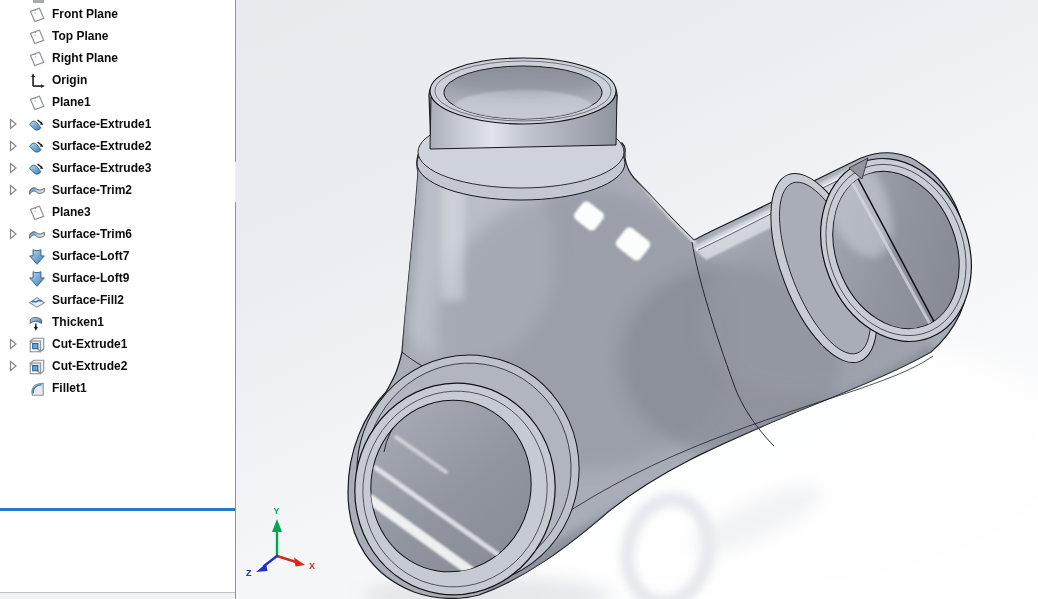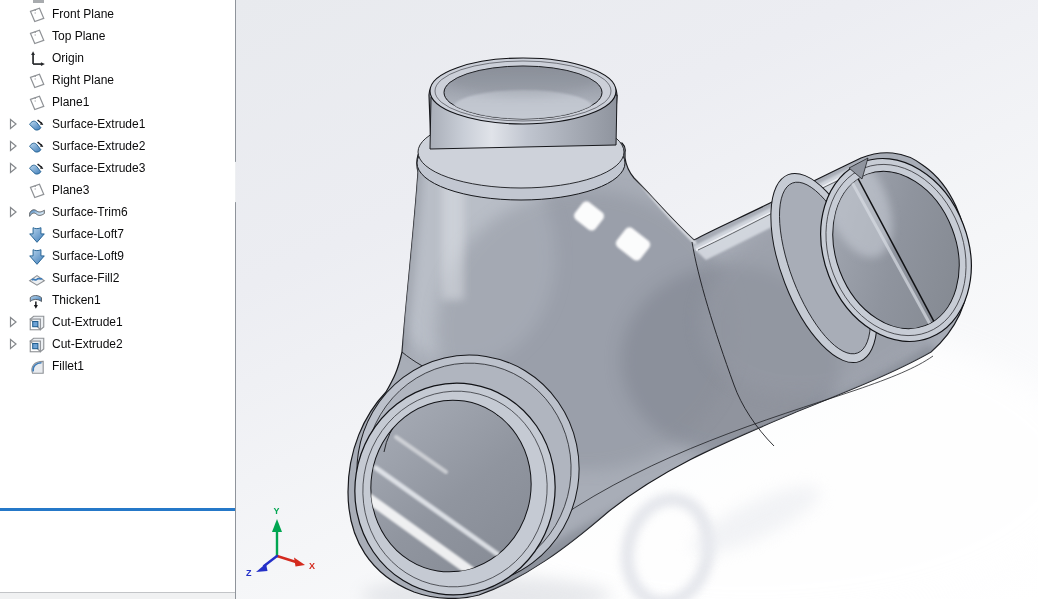--- a/index.html
+++ b/index.html
@@ -1,21 +1,21 @@
 <!DOCTYPE html>
 <html><head>
 <meta charset="utf-8">
 <style>
   html,body{margin:0;padding:0;background:#fff;}
   .app{position:relative;width:1038px;height:599px;overflow:hidden;
        font-family:"Liberation Sans",sans-serif;-webkit-font-smoothing:antialiased;}
   
   .sidebar{position:absolute;left:0;top:0;width:235px;height:599px;background:#ffffff;
            border-right:1px solid #8f949b;box-sizing:content-box;}
-  .tree{position:absolute;left:0;top:3px;width:235px;}
+  .tree{position:absolute;left:0;top:3px;width:235px;font-weight:bold;}
   .tree-row{position:relative;height:22px;width:235px;cursor:default;}
   .tw{position:absolute;left:5px;top:3px;width:16px;height:16px;}
   .tw svg{width:16px;height:16px;display:block;}
   .ti{position:absolute;left:28px;top:3px;width:18px;height:18px;}
   .ti svg{width:18px;height:18px;display:block;}
   .tl{position:absolute;left:52px;top:0;line-height:22px;font-size:12px;color:#0b0b0c;white-space:nowrap;}
   .top-sliver{position:absolute;left:33px;top:0;width:11px;height:3px;background:#a8abae;}
   .rollback{position:absolute;left:0;top:508px;width:235px;height:3px;background:#2578c8;cursor:row-resize;}
   .sb-bottom-line{position:absolute;left:0;top:592px;width:235px;height:1px;background:#c2c4c7;}
   .sb-bottom{position:absolute;left:0;top:593px;width:235px;height:6px;background:#f0f1f2;}
@@ -69,48 +69,48 @@
               <polygon points="2.2,4.8 10.2,2 14,11 6,13.8" fill="none" stroke="#8f9296" stroke-width="1.1"></polygon>
               <line x1="6.4" y1="2.9" x2="6.4" y2="6.6" stroke="#8f9296" stroke-width="1" stroke-dasharray="1.6,1.2"></line>
             </svg>
           </span>
           <span class="tl">Top Plane</span>
         </div>
         <div class="tree-row">
           <span class="tw"></span>
           <span class="ti">
             <svg viewBox="0 0 16 16">
+              <polygon points="2.2,4.8 10.2,2 14,11 6,13.8" fill="none" stroke="#8f9296" stroke-width="1.1"></polygon>
+              <line x1="6.4" y1="2.9" x2="6.4" y2="6.6" stroke="#8f9296" stroke-width="1" stroke-dasharray="1.6,1.2"></line>
+            </svg>
+          </span>
+          <span class="tl">Right Plane</span>
+        </div>
+        <div class="tree-row">
+          <span class="tw"></span>
+          <span class="ti">
+            <svg viewBox="0 0 16 16">
               <g stroke="#26282b" stroke-width="1.5" fill="none">
                 <line x1="4.5" y1="3.5" x2="4.5" y2="12.5"></line>
                 <line x1="4.5" y1="12.5" x2="12.5" y2="12.5"></line>
               </g>
               <polygon points="4.5,1 2.8,4.5 6.2,4.5" fill="#26282b"></polygon>
               <polygon points="15,12.5 11.5,10.8 11.5,14.2" fill="#26282b"></polygon>
             </svg>
           </span>
           <span class="tl">Origin</span>
         </div>
         <div class="tree-row">
           <span class="tw"></span>
           <span class="ti">
             <svg viewBox="0 0 16 16">
               <polygon points="2.2,4.8 10.2,2 14,11 6,13.8" fill="none" stroke="#8f9296" stroke-width="1.1"></polygon>
               <line x1="6.4" y1="2.9" x2="6.4" y2="6.6" stroke="#8f9296" stroke-width="1" stroke-dasharray="1.6,1.2"></line>
             </svg>
           </span>
-          <span class="tl">Right Plane</span>
-        </div>
-        <div class="tree-row">
-          <span class="tw"></span>
-          <span class="ti">
-            <svg viewBox="0 0 16 16">
-              <polygon points="2.2,4.8 10.2,2 14,11 6,13.8" fill="none" stroke="#8f9296" stroke-width="1.1"></polygon>
-              <line x1="6.4" y1="2.9" x2="6.4" y2="6.6" stroke="#8f9296" stroke-width="1" stroke-dasharray="1.6,1.2"></line>
-            </svg>
-          </span>
           <span class="tl">Plane1</span>
         </div>
         <div class="tree-row">
           <span class="tw">
             <svg viewBox="0 0 16 16">
               <polygon points="5.5,3.5 11,8 5.5,12.5" fill="none" stroke="#84878b" stroke-width="1.2"></polygon>
             </svg>
           </span>
           <span class="ti">
             <svg viewBox="0 0 16 16">
@@ -143,20 +143,33 @@
             </svg>
           </span>
           <span class="ti">
             <svg viewBox="0 0 16 16">
               <path d="M1.5,7.5 C3,4.5 5.5,3.8 7.5,5.5 L11.5,10.5 C9.5,13 6.5,13.2 5,11 Z" fill="url(#icoBlue)" stroke="#1d5c8e" stroke-width="0.8"></path>
               <path d="M8.5,3.5 L12,6.5" stroke="#17181b" stroke-width="1.3" fill="none"></path>
               <polygon points="13.6,8 10.6,7.6 12.2,5.4" fill="#17181b"></polygon>
             </svg>
           </span>
           <span class="tl">Surface-Extrude3</span>
+        </div>
+        <div class="tree-row">
+          <span class="tw">
+            <svg viewBox="0 0 16 16">
+              <polygon points="5.5,3.5 11,8 5.5,12.5" fill="none" stroke="#84878b" stroke-width="1.2"></polygon>
+            </svg>
+          </span>
+          <span class="ti">
+            <svg viewBox="0 0 16 16">
+              <path d="M1.5,8 C3,5 5.5,4.3 7.5,6 C9.5,7.7 12,7.3 14.5,5.5 L14.5,8.5 C12,10.3 9.5,10.8 7.5,9 C5.5,7.2 3,8 1.5,11 Z" fill="url(#icoTrim)" stroke="#55585c" stroke-width="0.8"></path>
+            </svg>
+          </span>
+          <span class="tl">Surface-Trim2</span>
         </div>
         <div class="tree-row">
           <span class="tw"></span>
           <span class="ti">
             <svg viewBox="0 0 16 16">
               <polygon points="2.2,4.8 10.2,2 14,11 6,13.8" fill="none" stroke="#8f9296" stroke-width="1.1"></polygon>
               <line x1="6.4" y1="2.9" x2="6.4" y2="6.6" stroke="#8f9296" stroke-width="1" stroke-dasharray="1.6,1.2"></line>
             </svg>
           </span>
           <span class="tl">Plane3</span>

